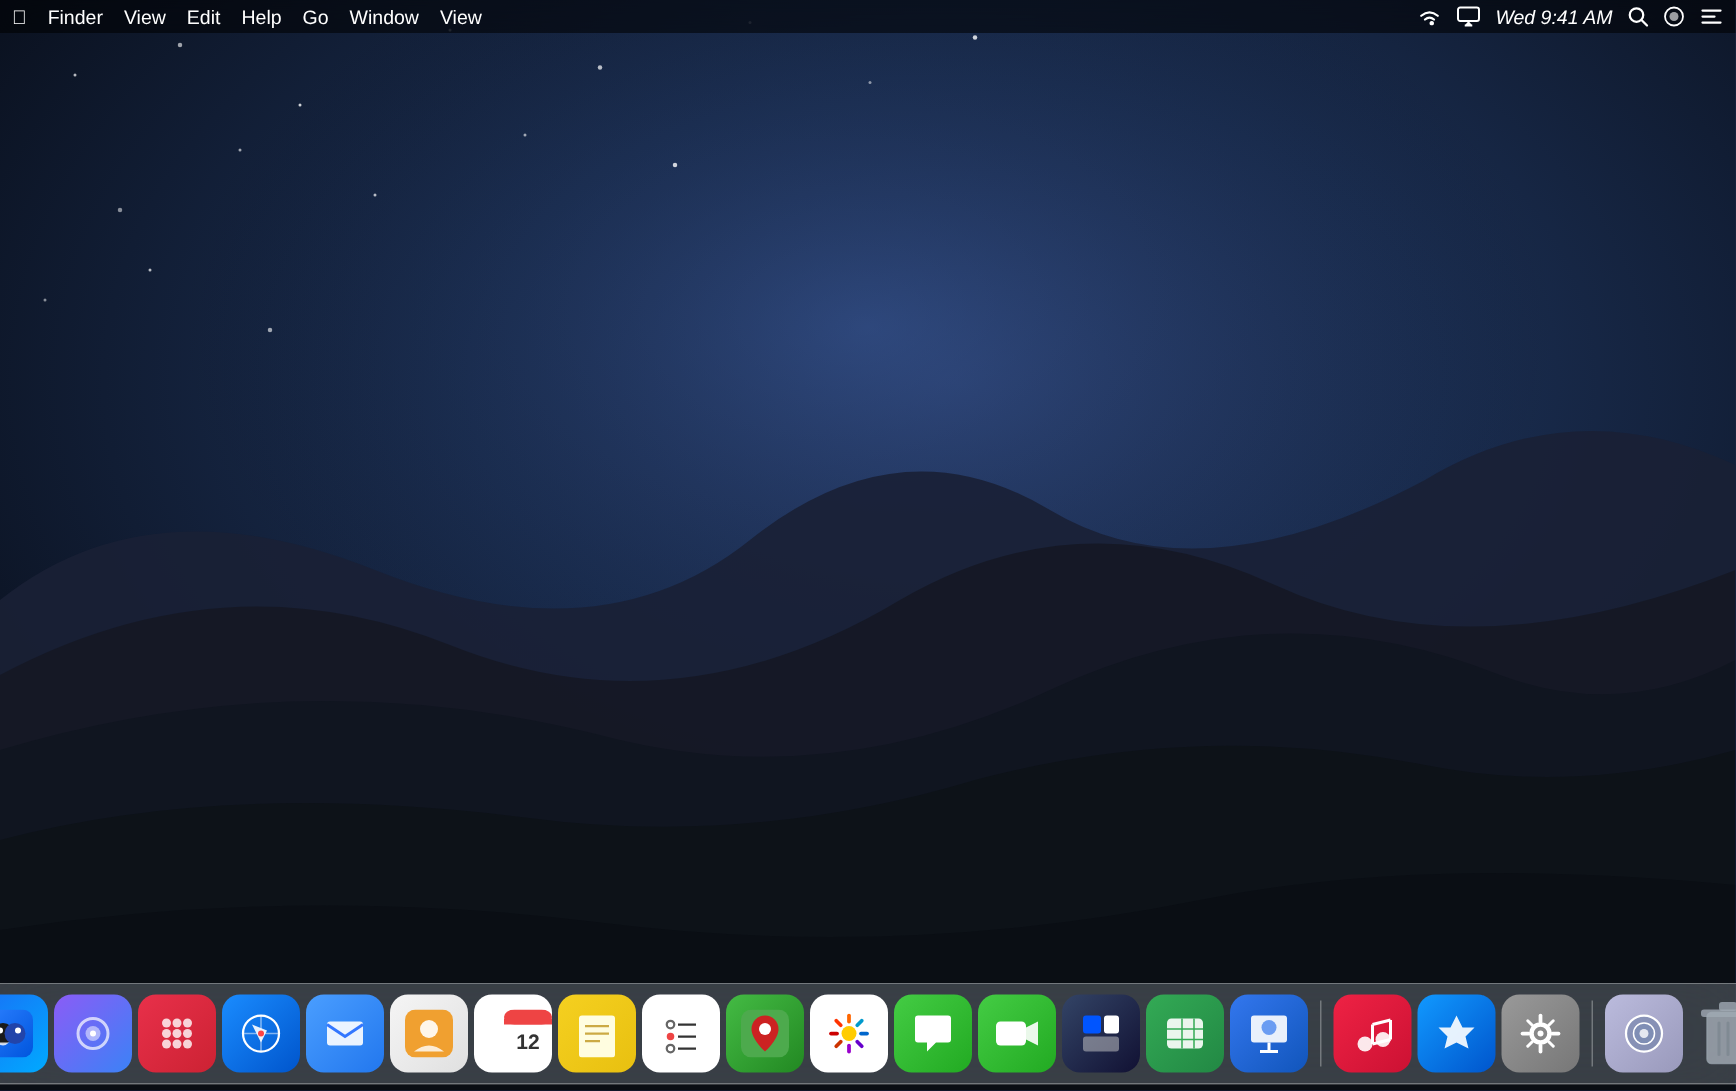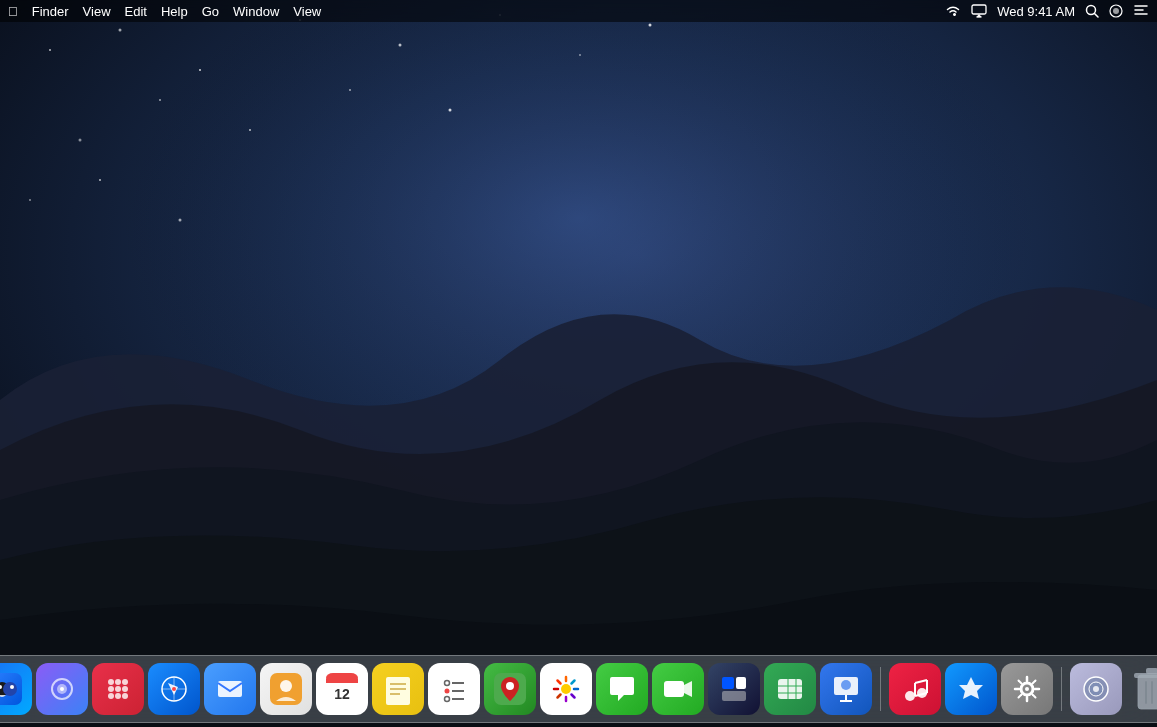--- a/index.html
+++ b/index.html
@@ -46,22 +46,23 @@
 
     #menubar-left {
       display: flex;
       align-items: center;
       gap: 14px;
     }
 
     #menubar-right {
       margin-left: auto;
       display: flex;
-      align-items: flex-start;
+      align-items: center;
       gap: 10px;
+      font-style: italic;
     }
 
     .menu-item {
       cursor: default;
       font-size: 13px;
       color: white;
     }
 
     .menu-item-bold {
       font-weight: 400;
@@ -355,21 +356,21 @@
     </div>
 
     <div class="dock-icon" style="background:linear-gradient(135deg,#f5f5f5,#e0e0e0);">
       <svg width="32" height="32" viewBox="0 0 32 32">
         <rect width="32" height="32" rx="7" fill="#f0a030"></rect>
         <circle cx="16" cy="13" r="6" fill="white" opacity="0.9"></circle>
         <path d="M6 28 Q16 20 26 28" fill="white" opacity="0.8"></path>
       </svg>
     </div>
 
-    <div class="dock-icon" style="background:white;">
+    <div class="dock-icon" style="background:white;justify-content:flex-end;">
       <svg width="32" height="32" viewBox="0 0 32 32">
         <rect width="32" height="32" rx="7" fill="white"></rect>
         <rect x="0" y="0" width="32" height="10" rx="7" fill="#ee4444"></rect>
         <rect x="0" y="6" width="32" height="4" fill="#ee4444"></rect>
         <text x="16" y="26" text-anchor="middle" font-size="14" font-weight="bold" fill="#333">12</text>
       </svg>
     </div>
 
     <div class="dock-icon" style="background:linear-gradient(135deg,#f5d020,#e8c010);">
       <svg width="32" height="32" viewBox="0 0 32 32">

